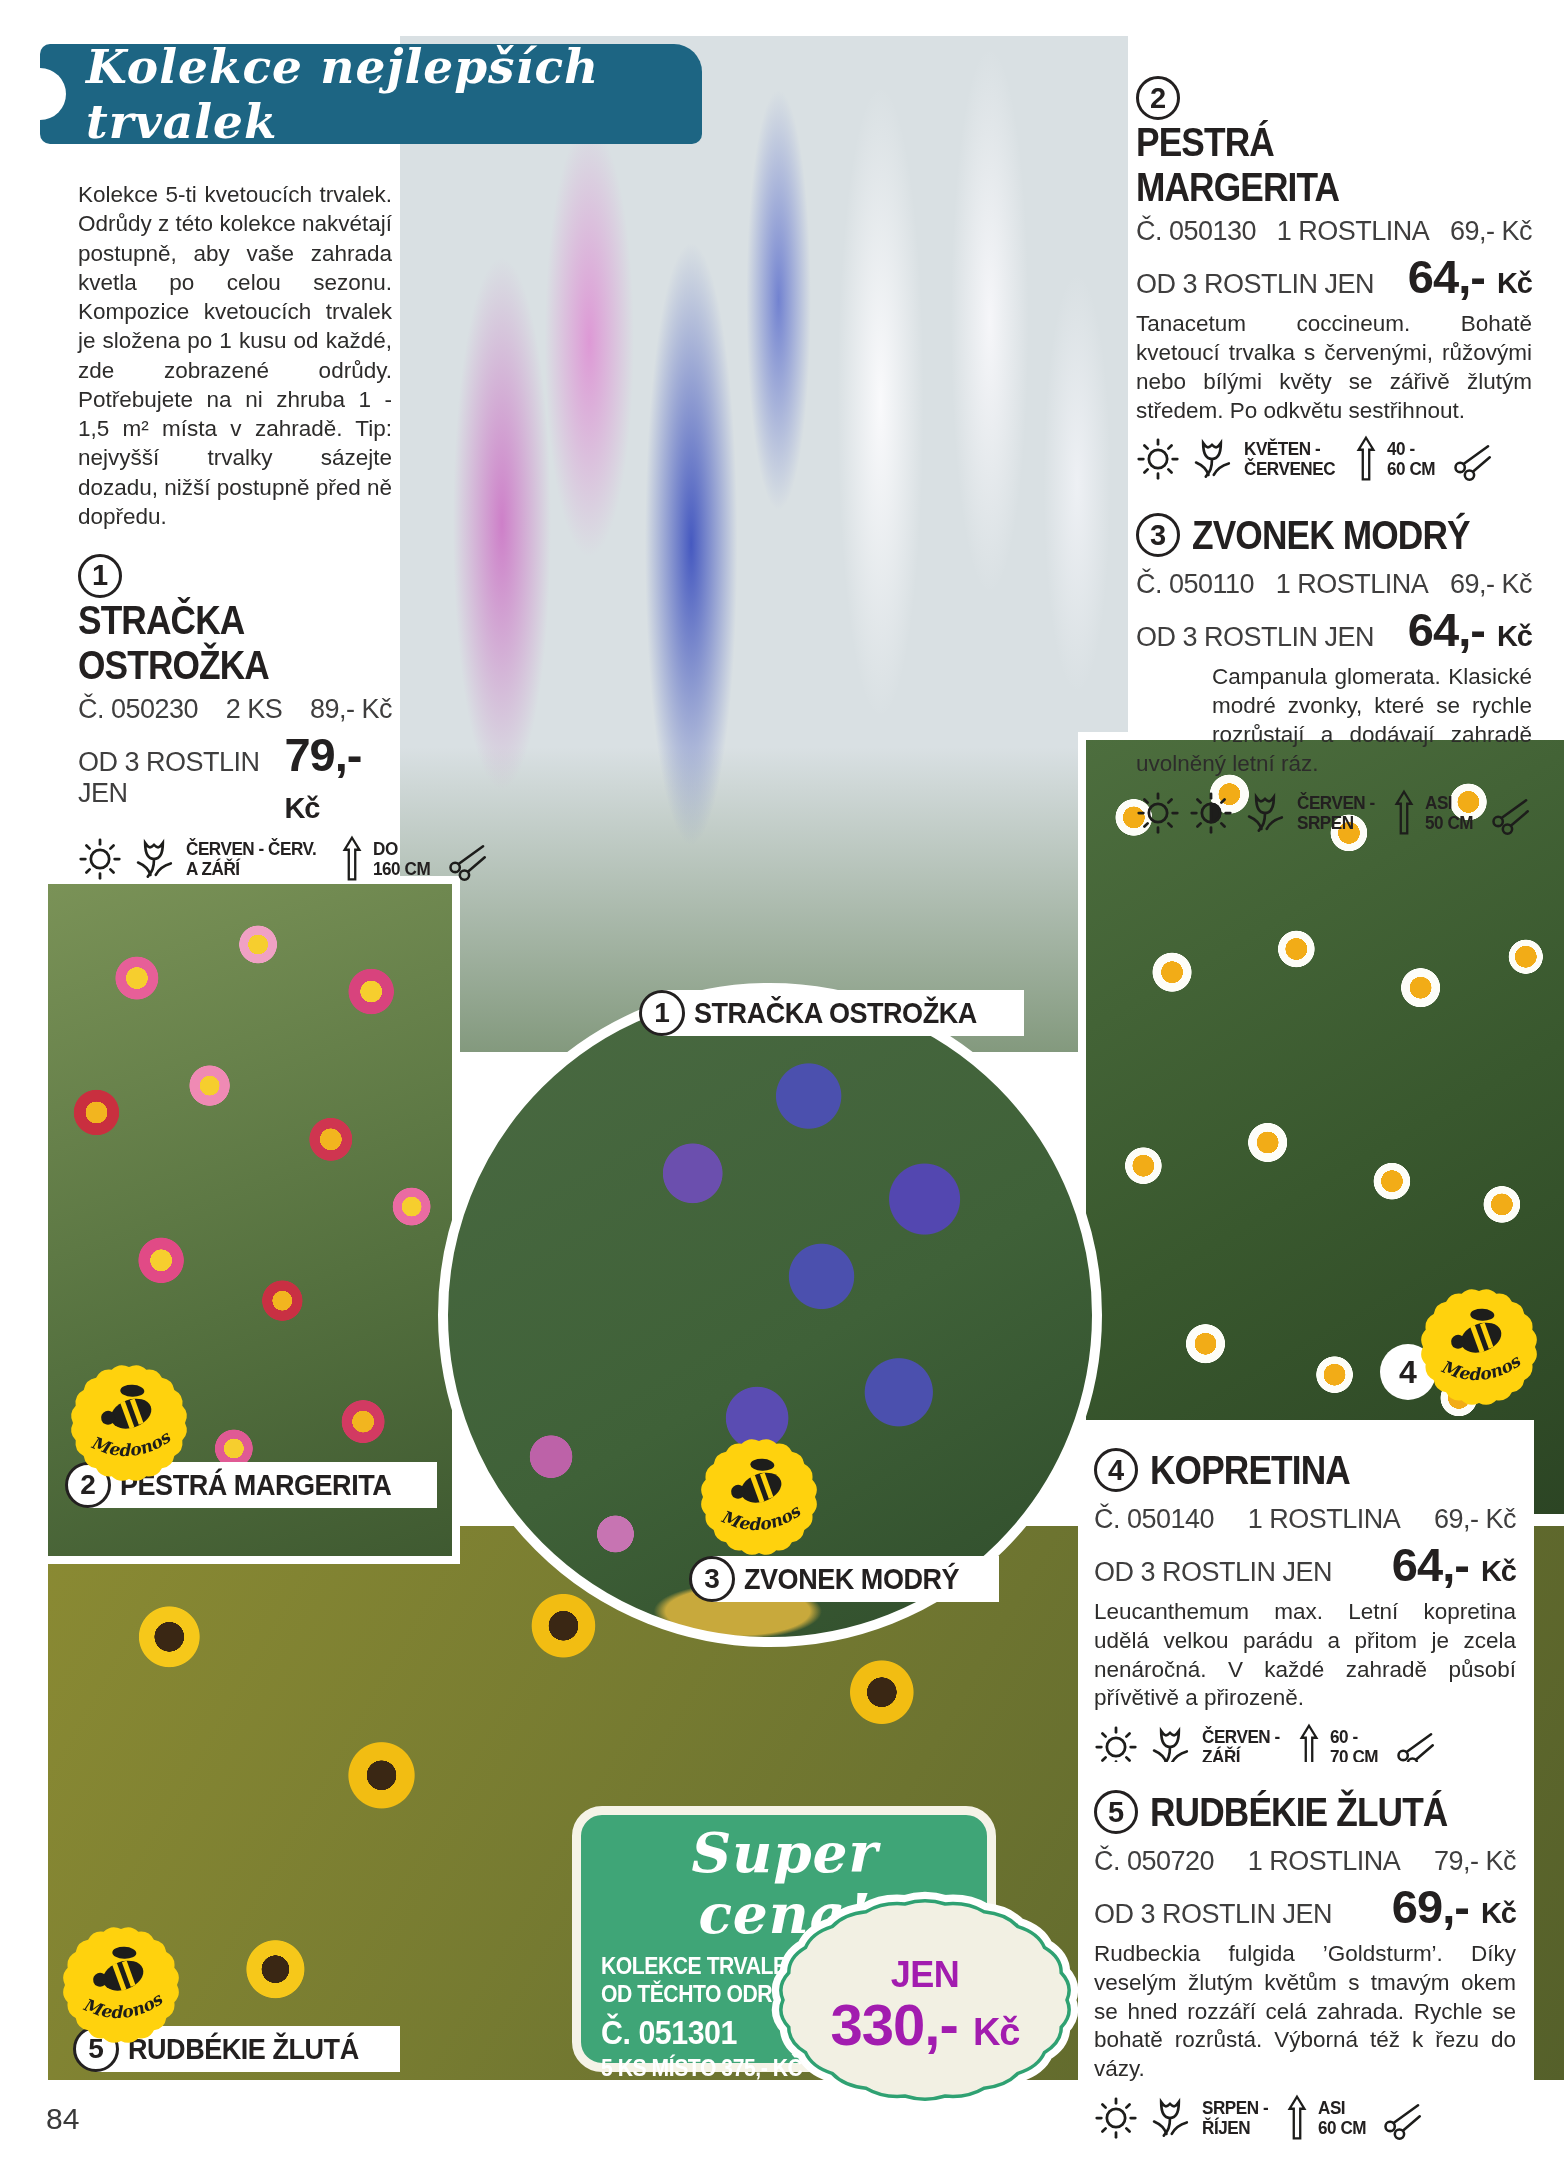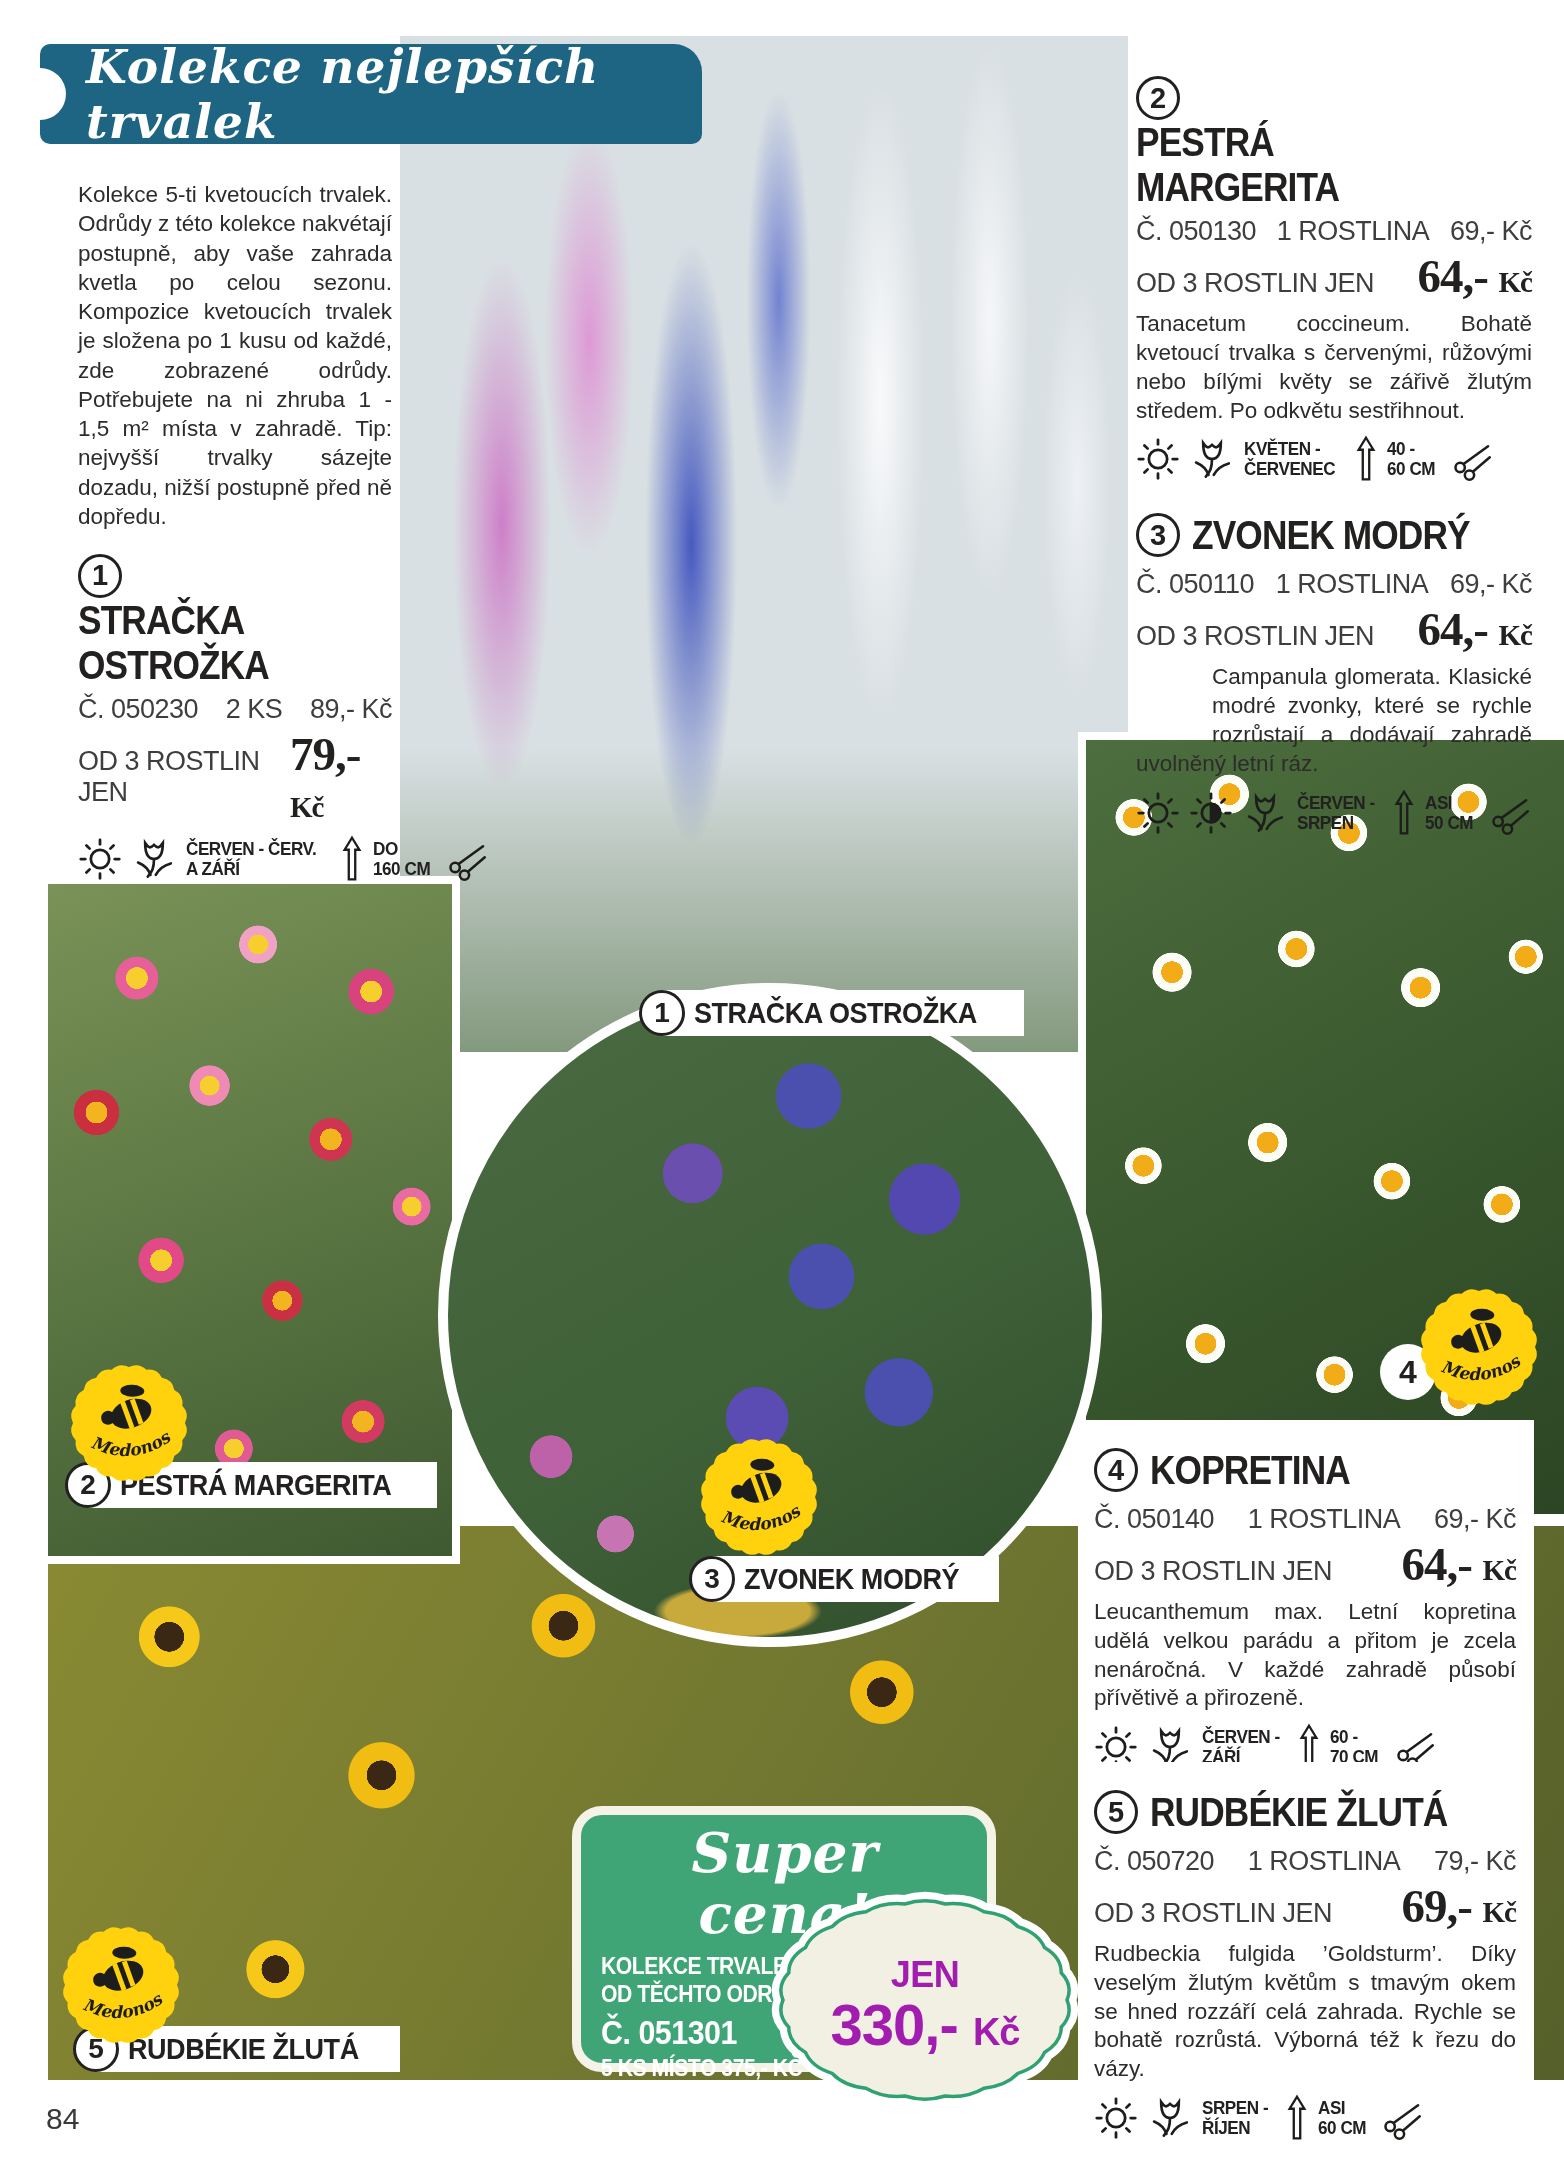--- a/index.html
+++ b/index.html
@@ -134,21 +134,21 @@
   .num-circle{float:left;width:44px;height:44px;border:3px solid #232020;border-radius:50%;
     display:flex;align-items:center;justify-content:center;font-size:29px;font-weight:bold;
     color:#232020;margin-right:12px;box-sizing:border-box;background:transparent;}
   .p-name{font-size:41px;font-weight:bold;color:#232020;letter-spacing:-1px;line-height:1.1;
     display:inline-block;transform:scaleX(.86);transform-origin:left center;white-space:normal;}
   .p-row{display:flex;justify-content:space-between;align-items:baseline;
     font-size:27px;color:#3f3e3e;letter-spacing:-.5px;margin:6px 0;}
   .p-row .cell-mid{flex:1;text-align:center;}
   .p-row2{display:flex;justify-content:space-between;align-items:baseline;margin:2px 0 10px 0;}
   .promo-label{font-size:27px;color:#3f3e3e;letter-spacing:-.5px;}
-  .promo-price{font-size:47px;font-weight:800;color:#232020;letter-spacing:-1px;line-height:1;font-family:Liberation Serif, serif;}
+  .promo-price{font-size:47px;font-weight:800;color:#232020;letter-spacing:-1px;line-height:1;}
   .promo-cur{font-size:29px;font-weight:800;}
   .p-desc{font-size:22.5px;line-height:1.28;text-align:justify;color:#2d2c2b;margin:4px 0 10px 0;}
   .desc-indent::before{content:"";float:left;width:76px;height:60px;}
   .icon-row{display:flex;align-items:center;gap:9px;margin-top:8px;}
   .icon-row svg{flex:0 0 auto;}
   .icon-text{font-size:19px;font-weight:bold;color:#232020;line-height:1.05;letter-spacing:-.5px;
     transform:scaleX(.9);transform-origin:left center;white-space:nowrap;}
 
   
   .pbox{position:absolute;background:#fff;z-index:6;box-sizing:border-box;padding:14px 18px 0 16px;}

